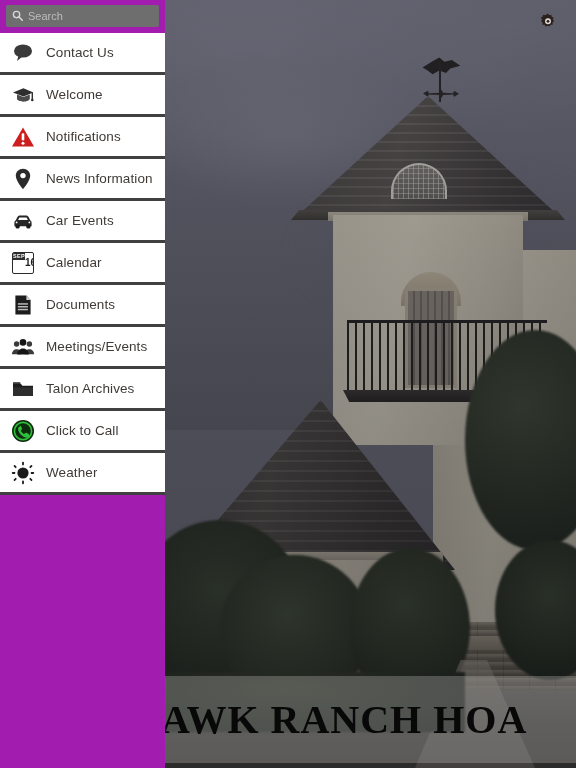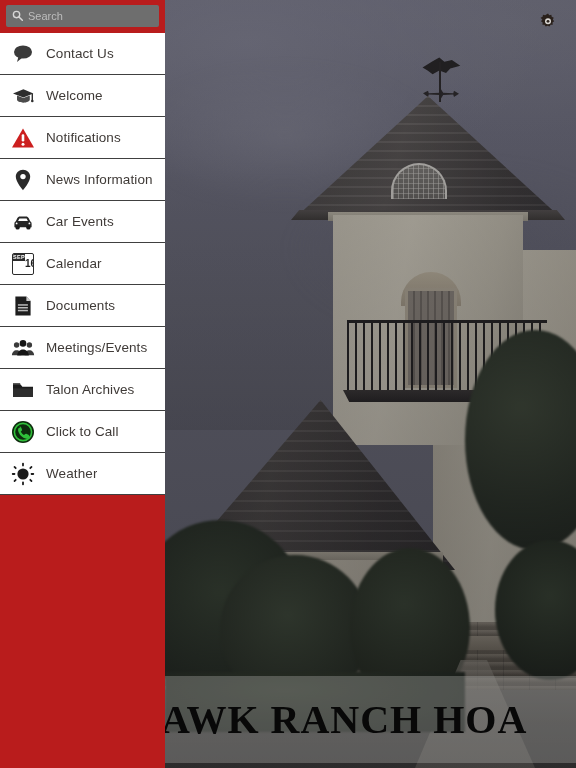--- a/index.html
+++ b/index.html
@@ -223,21 +223,21 @@
     width: 28px; height: 28px;
     display: flex; align-items: center; justify-content: center;
     cursor: pointer;
   }
   #gear-button svg { display: block; }
 
   
   #sidebar {
     position: absolute; left: 0; top: 0;
     width: 165px; height: 768px;
-    background: #b91c1c;
+    background: #a21caf;
     overflow: hidden;
   }
   #search-wrap { padding: 5px 6px 6px 6px; }
   #search-box {
     display: flex; align-items: center;
     height: 22px;
     background: #6e6e6e;
     border-radius: 2px;
     padding: 0 6px;
     gap: 5px;
@@ -252,21 +252,21 @@
     height: 100%;
     padding: 0;
   }
   #search-input::placeholder { color: #bdbdbd; opacity: 1; }
 
   #menu-list { list-style: none; }
   .menu-item {
     display: flex; align-items: center;
     height: 42px;
     padding: 0 6px 0 10px;
-    border-bottom: 1px solid #404040;
+    border-bottom: 3px solid #404040;
     gap: 10px;
     cursor: pointer;
     background: #ffffff;
   }
   .menu-icon {
     flex: 0 0 26px;
     width: 26px; height: 26px;
     display: flex; align-items: center; justify-content: center;
   }
   .menu-label {

